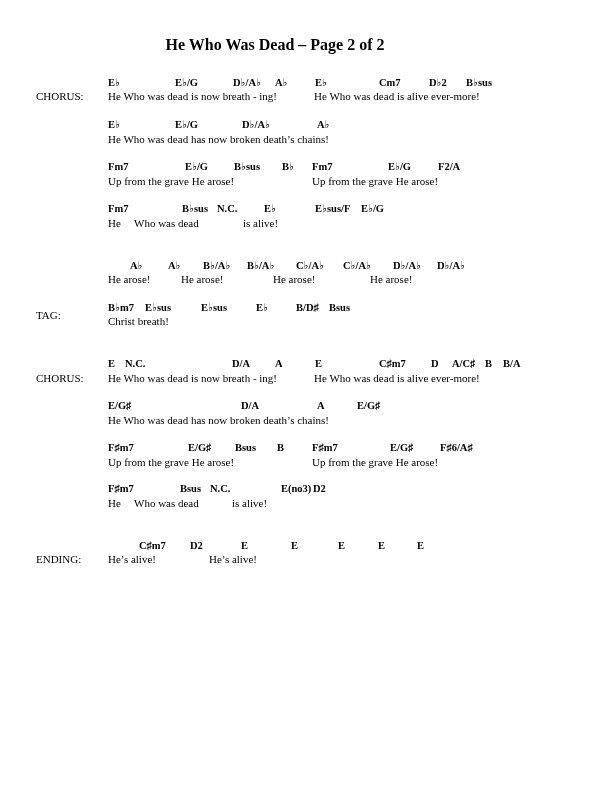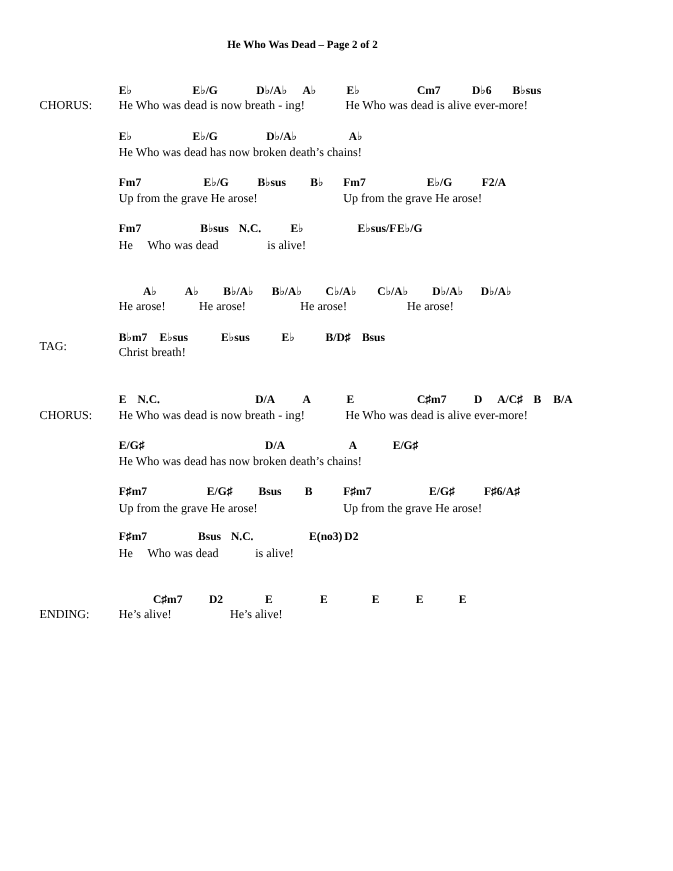--- a/index.html
+++ b/index.html
@@ -1,41 +1,41 @@
 <!DOCTYPE html>
 <html><head>
   <meta charset="utf-8">
   <style>
     html, body { margin: 0; padding: 0; background: #ffffff; }
     body { width: 612px; height: 792px; position: relative; overflow: hidden;
            font-family: "Liberation Serif", "DejaVu Serif", serif; color: #000; }
     .page { position: absolute; left: 0; top: 0; width: 612px; height: 792px; }
     .title { position: absolute; top: 36px; left: 0; width: 550px; text-align: center;
-             font-weight: bold; font-size: 10px; letter-spacing: 0px; }
+             font-weight: bold; font-size: 16px; letter-spacing: 0px; }
     .t { position: absolute; white-space: pre; font-size: 11px; line-height: 12px; }
     .chord { font-weight: bold; font-size: 10.5px; }
     .lyric { font-size: 11px; }
     .label { font-size: 11px; }
   </style>
 </head>
 <body>
 
 <div class="page">
   <div class="title">He Who Was Dead – Page 2 of 2</div>
   <div id="sheet">
       <div>
         <div class="t label" style="left: 36px; top: 90px;">CHORUS:</div>
         <div>
           <div class="t chord" style="left: 108px; top: 77px;">E♭</div>
           <div class="t chord" style="left: 175px; top: 77px;">E♭/G</div>
           <div class="t chord" style="left: 233px; top: 77px;">D♭/A♭</div>
           <div class="t chord" style="left: 275px; top: 77px;">A♭</div>
           <div class="t chord" style="left: 315px; top: 77px;">E♭</div>
           <div class="t chord" style="left: 379px; top: 77px;">Cm7</div>
-          <div class="t chord" style="left: 429px; top: 77px;">D♭6</div>
+          <div class="t chord" style="left: 429px; top: 77px;">D♭2</div>
           <div class="t chord" style="left: 466px; top: 77px;">B♭sus</div>
           <div class="t lyric" style="left: 108px; top: 90px;">He Who was dead is now breath - ing!</div>
           <div class="t lyric" style="left: 314px; top: 90px;">He Who was dead is alive ever-more!</div>
         </div>
         <div>
           <div class="t chord" style="left: 108px; top: 119px;">E♭</div>
           <div class="t chord" style="left: 175px; top: 119px;">E♭/G</div>
           <div class="t chord" style="left: 242px; top: 119px;">D♭/A♭</div>
           <div class="t chord" style="left: 317px; top: 119px;">A♭</div>
           <div class="t lyric" style="left: 108px; top: 133px;">He Who was dead has now broken death’s chains!</div>
@@ -49,21 +49,21 @@
           <div class="t chord" style="left: 388px; top: 161px;">E♭/G</div>
           <div class="t chord" style="left: 438px; top: 161px;">F2/A</div>
           <div class="t lyric" style="left: 108px; top: 175px;">Up from the grave He arose!</div>
           <div class="t lyric" style="left: 312px; top: 175px;">Up from the grave He arose!</div>
         </div>
         <div>
           <div class="t chord" style="left: 108px; top: 203px;">Fm7</div>
           <div class="t chord" style="left: 182px; top: 203px;">B♭sus</div>
           <div class="t chord" style="left: 217px; top: 203px;">N.C.</div>
           <div class="t chord" style="left: 264px; top: 203px;">E♭</div>
-          <div class="t chord" style="left: 315px; top: 203px; margin-left: 10px;">E♭sus/F</div>
+          <div class="t chord" style="left: 315px; top: 203px;">E♭sus/F</div>
           <div class="t chord" style="left: 361px; top: 203px;">E♭/G</div>
           <div class="t lyric" style="left: 108px; top: 217px;">He</div>
           <div class="t lyric" style="left: 134px; top: 217px;">Who was dead</div>
           <div class="t lyric" style="left: 243px; top: 217px;">is alive!</div>
         </div>
       </div>
       <div>
         <div class="t label" style="left: 36px; top: 273px; margin-top: 36px;">TAG:</div>
         <div>
           <div class="t chord" style="left: 130px; top: 260px;">A♭</div>

